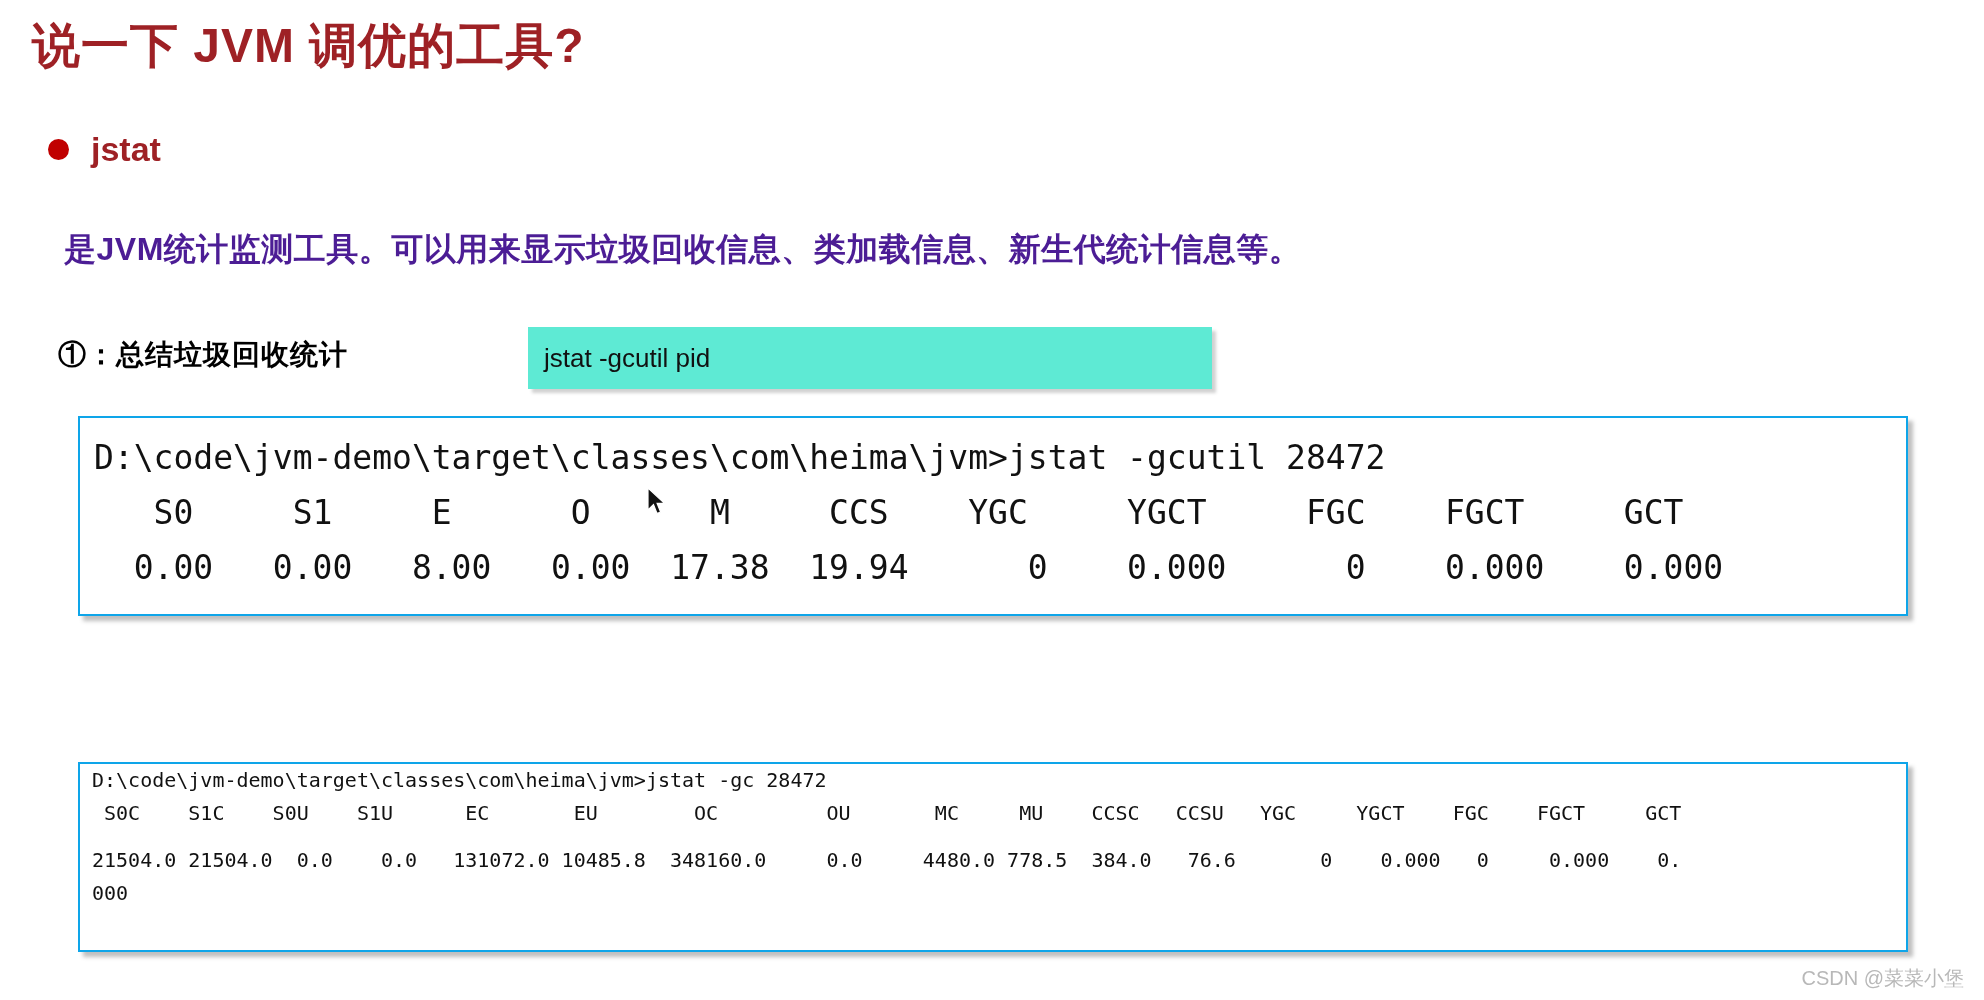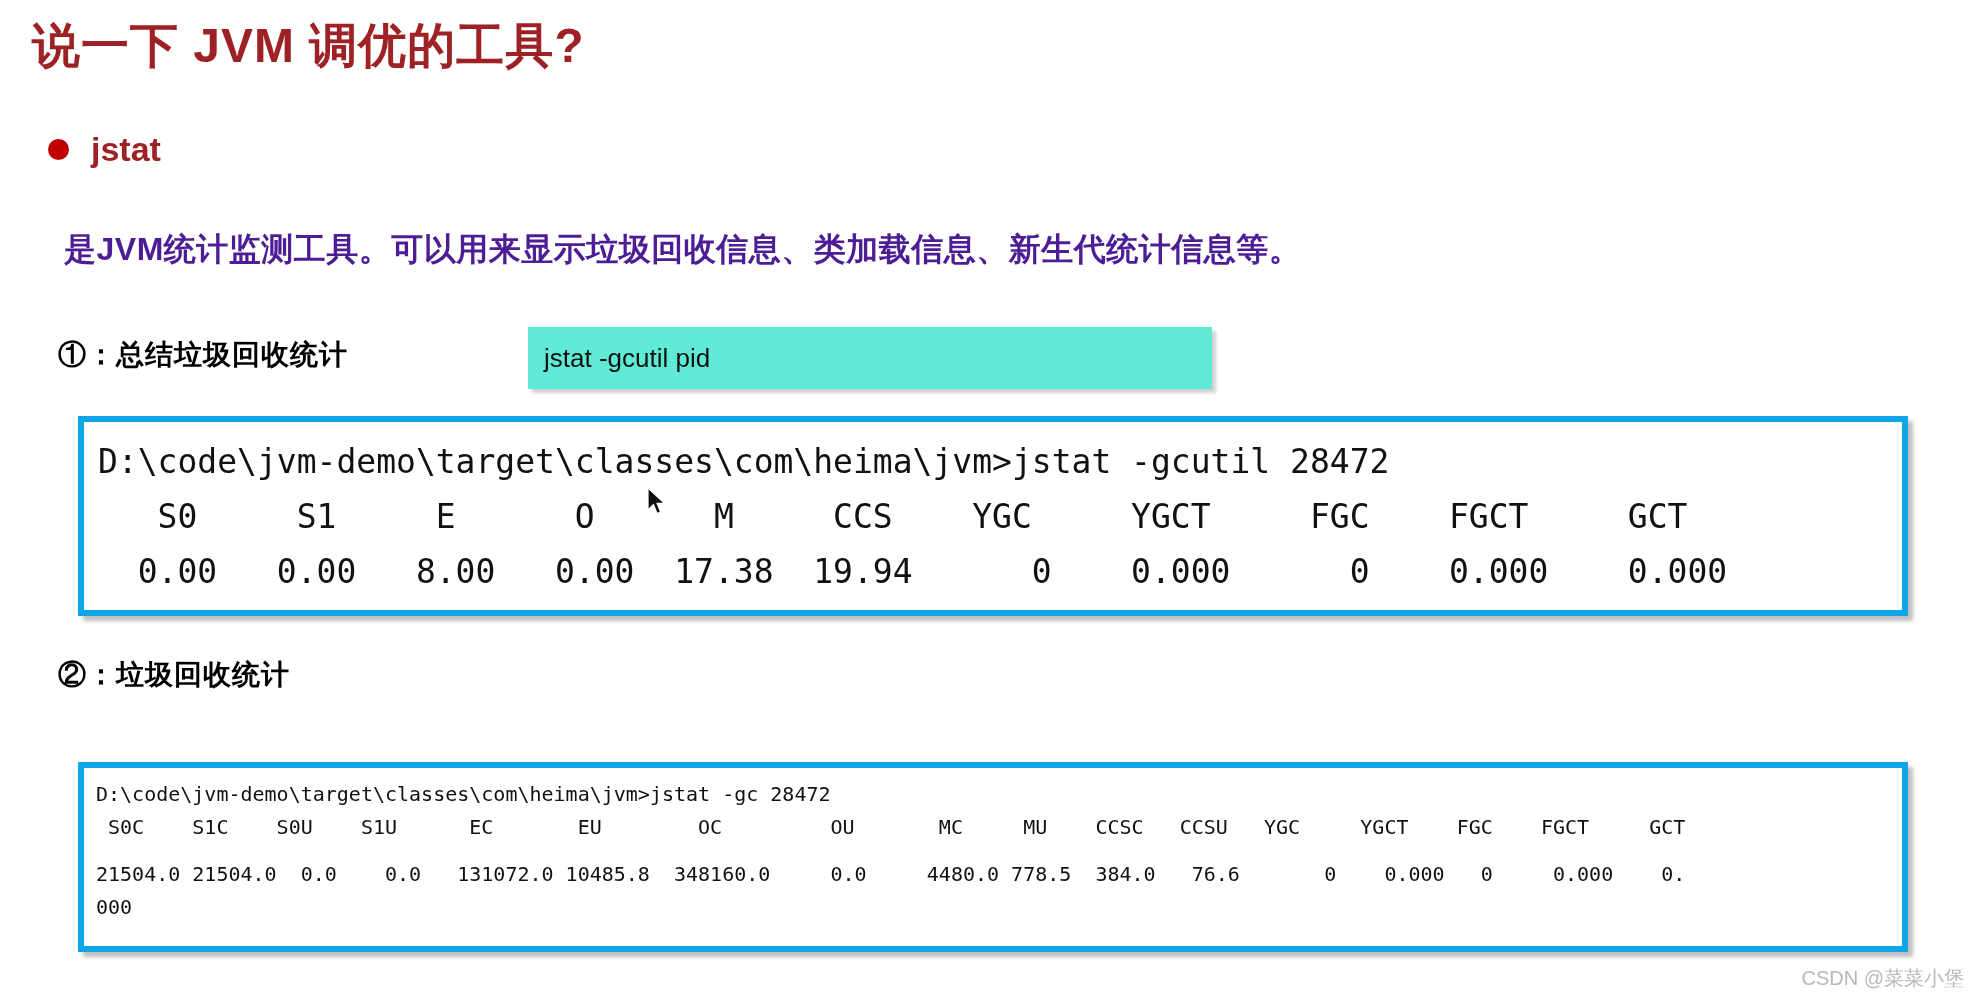--- a/index.html
+++ b/index.html
@@ -92,38 +92,38 @@
     font-size: 26px;
     color: #111111;
   }
   #cmd-box-1 { left: 528px; top: 327px; width: 684px; height: 62px; }
   #cmd-box-2 { left: 528px; top: 650px; width: 684px; height: 62px; }
 
   
   .terminal {
     position: absolute;
     background: #ffffff;
-    border: 6px solid #0ea5e9;
+    border: 2px solid #0ea5e9;
     box-shadow: 5px 5px 4px rgba(0,0,0,0.25);
     box-sizing: border-box;
     overflow: hidden;
   }
   #terminal-1 {
     left: 78px;
     top: 416px;
     width: 1830px;
     height: 200px;
     padding: 12px 14px 8px 14px;
   }
   #terminal-2 {
     left: 78px;
     top: 762px;
     width: 1830px;
     height: 190px;
-    padding: 10px 10px 6px 12px;
+    padding: 0 10px 6px 12px;
   }
 
   .term-line {
     font-family: "DejaVu Sans Mono", "Liberation Mono", monospace;
     color: #111111;
     white-space: pre;
     letter-spacing: 0px;
   }
   #terminal-1 .term-line {
     font-size: 33px;
@@ -179,21 +179,20 @@
   <div class="terminal" id="terminal-1">
     <div class="term-line">D:\code\jvm-demo\target\classes\com\heima\jvm&gt;jstat -gcutil 28472</div>
     <div class="term-line">   S0     S1     E      O      M     CCS    YGC     YGCT     FGC    FGCT     GCT</div>
     <div class="term-line">  0.00   0.00   8.00   0.00  17.38  19.94      0    0.000      0    0.000    0.000</div>
   </div>
 
   <svg class="cursor-icon" viewBox="0 0 22 30" xmlns="http://www.w3.org/2000/svg">
     <path d="M2,1 L2,23 L7.5,17.6 L11,26.5 L14.6,25 L11.1,16.3 L18.5,16.3 Z" fill="#111111" stroke="#ffffff" stroke-width="1.2"></path>
   </svg>
 
-  <div class="section-label" id="section2-label">②：垃圾回收统计</div>
 
   <div class="terminal" id="terminal-2">
     <div class="term-line">D:\code\jvm-demo\target\classes\com\heima\jvm&gt;jstat -gc 28472</div>
     <div class="term-line"> S0C    S1C    S0U    S1U      EC       EU        OC         OU       MC     MU    CCSC   CCSU   YGC     YGCT    FGC    FGCT     GCT</div>
     <div class="term-spacer"></div>
     <div class="term-line">21504.0 21504.0  0.0    0.0   131072.0 10485.8  348160.0     0.0     4480.0 778.5  384.0   76.6       0    0.000   0     0.000    0.</div>
     <div class="term-line">000</div>
   </div>
 
   <div class="watermark">CSDN @菜菜小堡</div>

